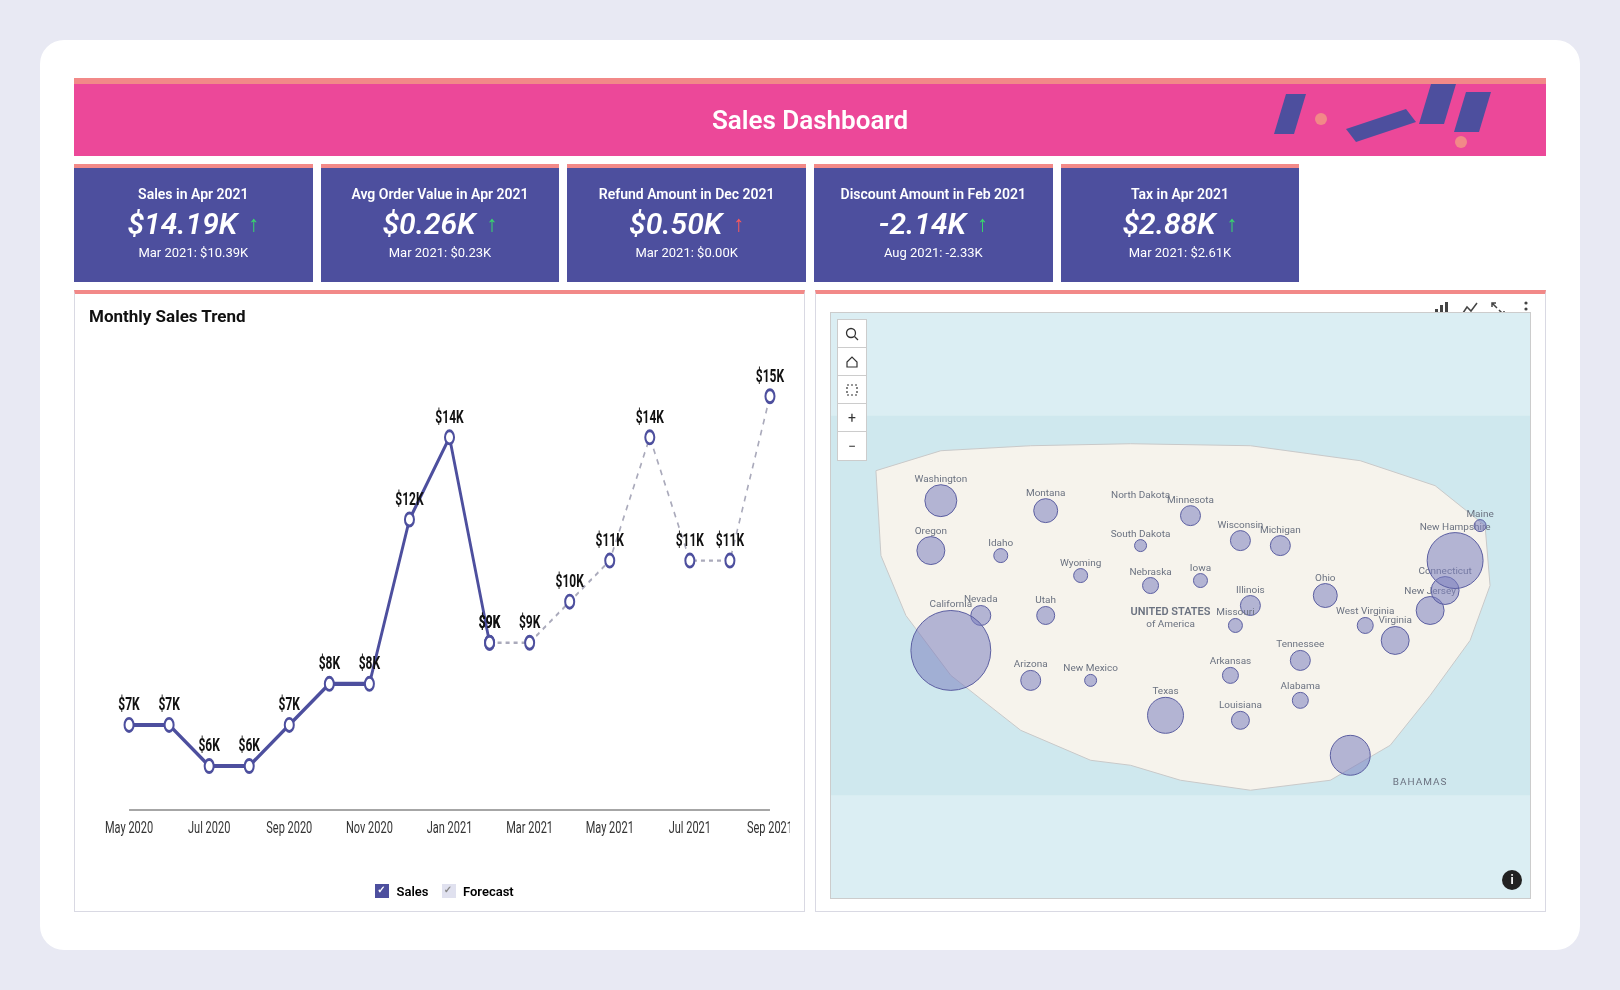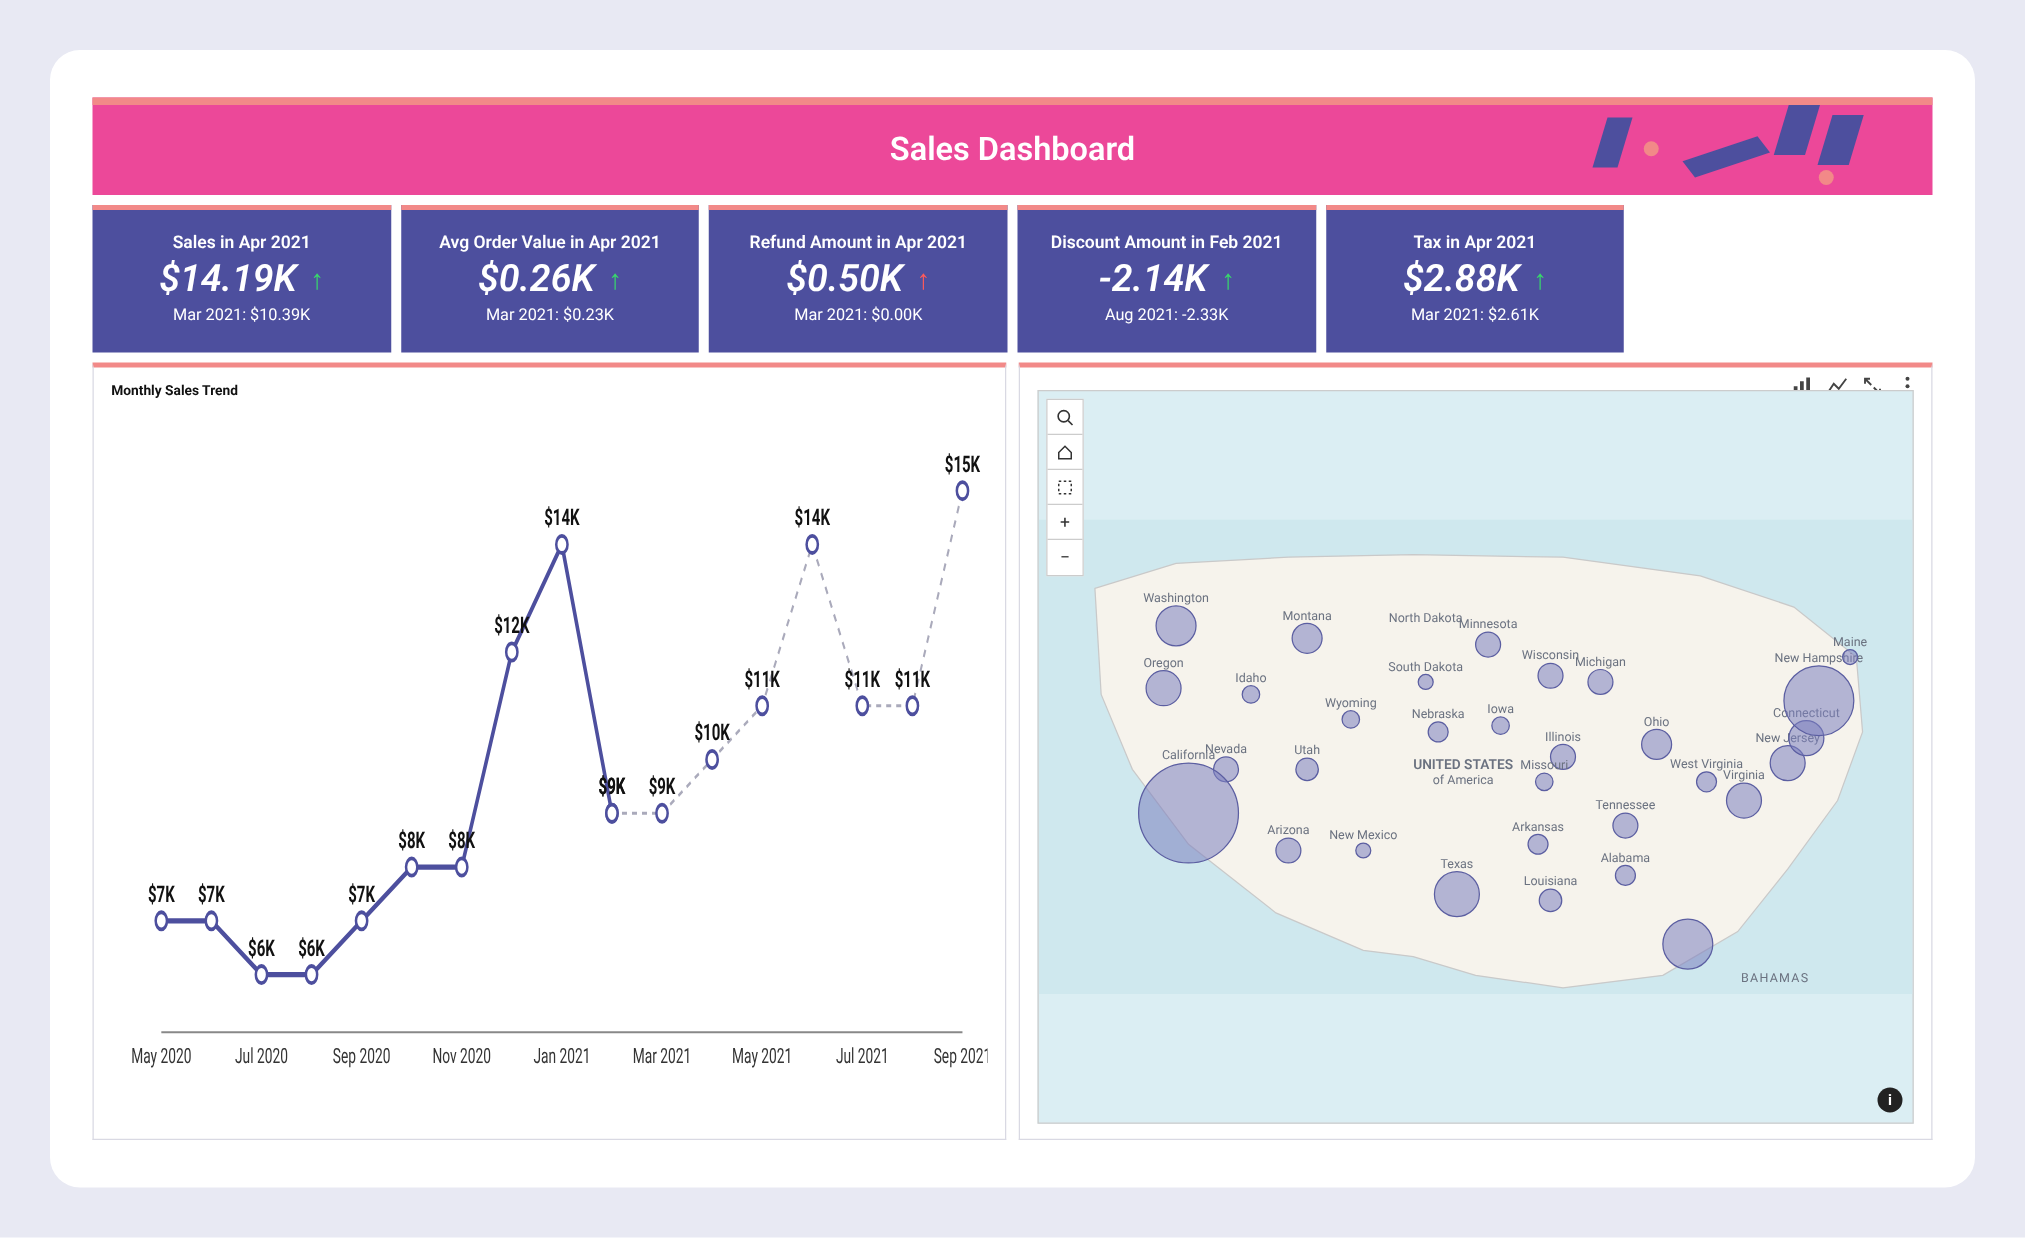--- a/index.html
+++ b/index.html
@@ -68,21 +68,21 @@
   }
   .panel {
     background: #fff;
     border: 1px solid #d9d9e3;
     border-top: 4px solid #f28988;
     padding: 12px 14px;
     display: flex;
     flex-direction: column;
     position: relative;
   }
-  .panel-title { font-size: 11px; font-weight: 700; color: #111; }
+  .panel-title { font-size: 17px; font-weight: 700; color: #111; }
   .panel-actions {
     position: absolute;
     right: 10px;
     top: 6px;
     display: flex;
     gap: 10px;
     color: #444;
   }
   .panel-actions span { width: 18px; height: 18px; cursor: pointer; display: inline-flex; align-items: center; justify-content: center; }
   .chart-area { flex: 1; position: relative; }
@@ -159,21 +159,21 @@
     </div>
     <div class="kpi-card">
       <div class="kpi-label">Avg Order Value in Apr 2021</div>
       <div class="kpi-value">
         <span>$0.26K</span>
         <span class="arrow-up-green">↑</span>
       </div>
       <div class="kpi-sub">Mar 2021: $0.23K</div>
     </div>
     <div class="kpi-card">
-      <div class="kpi-label">Refund Amount in Apr 2021</div>
+      <div class="kpi-label">Refund Amount in Dec 2021</div>
       <div class="kpi-value">
         <span>$0.50K</span>
         <span class="arrow-up-red">↑</span>
       </div>
       <div class="kpi-sub">Mar 2021: $0.00K</div>
     </div>
     <div class="kpi-card">
       <div class="kpi-label">Discount Amount in Feb 2021</div>
       <div class="kpi-value">
         <span>-2.14K</span>
@@ -239,20 +239,26 @@
             <text class="data-label" x="520" y="150.90909090909093">$11K</text>
             <circle cx="560" cy="76.36363636363635" r="4.5" fill="#fff" stroke="#4d4f9e" stroke-width="2"></circle>
             <text class="data-label" x="560" y="66.36363636363635">$14K</text>
             <circle cx="600" cy="160.90909090909093" r="4.5" fill="#fff" stroke="#4d4f9e" stroke-width="2"></circle>
             <text class="data-label" x="600" y="150.90909090909093">$11K</text>
             <circle cx="640" cy="160.90909090909093" r="4.5" fill="#fff" stroke="#4d4f9e" stroke-width="2"></circle>
             <text class="data-label" x="640" y="150.90909090909093">$11K</text>
             <circle cx="680" cy="48.18181818181819" r="4.5" fill="#fff" stroke="#4d4f9e" stroke-width="2"></circle>
             <text class="data-label" x="680" y="38.18181818181819">$15K</text>
           </svg>
+      </div>
+      <div class="legend">
+        <span class="sw sw-sales"></span>
+        <span>Sales</span>
+        <span class="sw sw-forecast"></span>
+        <span>Forecast</span>
       </div>
     </div>
 
     <div class="panel">
       <div class="panel-actions">
         <span>
             <svg width="16" height="16" viewBox="0 0 16 16">
               <rect x="1" y="8" width="3" height="7" fill="#444"></rect>
               <rect x="6" y="4" width="3" height="11" fill="#444"></rect>
               <rect x="11" y="1" width="3" height="14" fill="#444"></rect>

